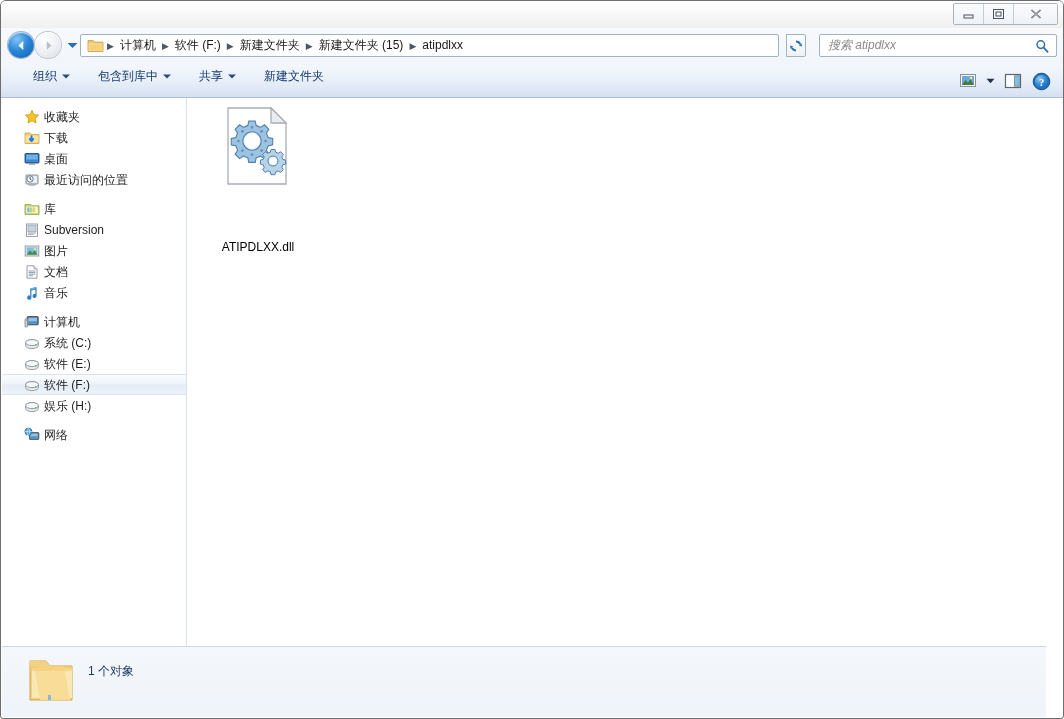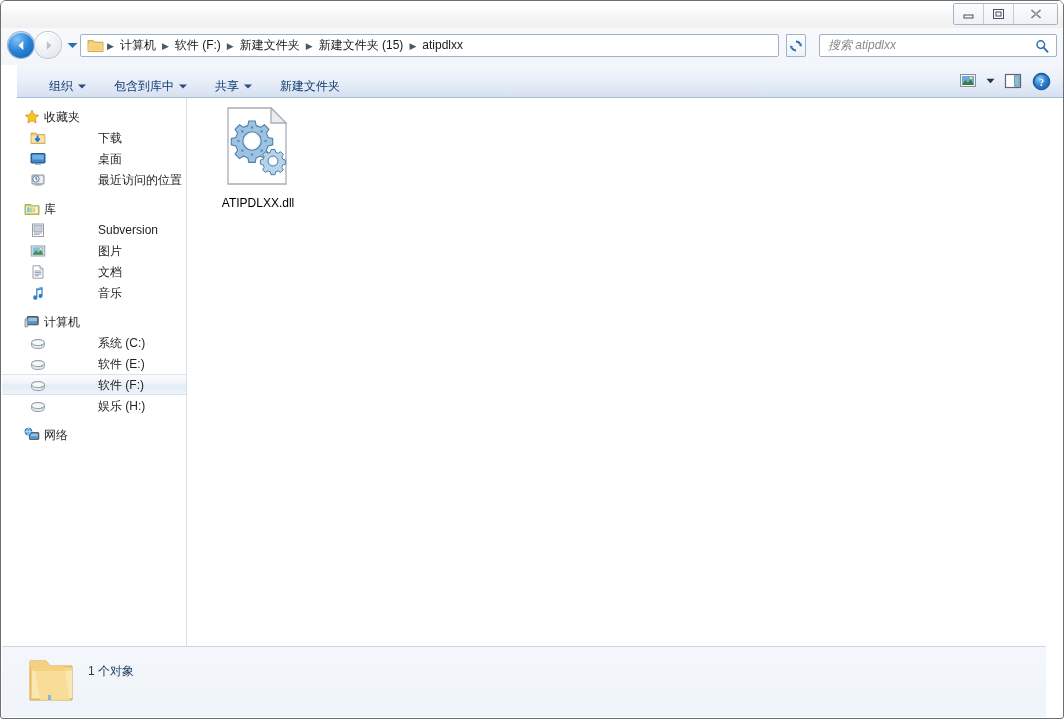--- a/index.html
+++ b/index.html
@@ -118,21 +118,21 @@
   #searchtext {
     flex: 1; font-size: 12px; color: #8a8a8a; font-style: italic;
     white-space: nowrap; overflow: hidden;
   }
 
   
   #toolbar {
     position: absolute; left: 0; top: 64px; right: 0; height: 32px;
     background: linear-gradient(to bottom, #f3f7fc 0%, #eaf0f9 45%, #dfe8f5 75%, #d5e0f0 100%);
     border-bottom: 1px solid #a9bdd4;
-    display: flex; align-items: flex-end; margin-left: 16px;
+    display: flex; align-items: flex-start;
   }
   .tbitem {
     display: flex; align-items: center; gap: 5px;
     height: 22px; padding: 0 10px; margin-left: 8px;
     font-size: 12px; color: #123a6d;
     border-radius: 2px; cursor: default;
   }
   .tbitem:first-child { margin-left: 22px; }
   #tbright {
     position: absolute; right: 8px; top: 0; height: 32px;
@@ -152,21 +152,21 @@
     overflow: hidden;
   }
   .navgroup { margin-top: 8px; }
   .navgroup.first { margin-top: 8px; }
   .navrow {
     display: flex; align-items: center;
     height: 21px; padding-left: 22px;
     font-size: 12px; color: #1f1f1f;
     cursor: default; white-space: nowrap;
   }
-  .navrow.child { padding-left: 28px; gap: 48px; }
+  .navrow.child { padding-left: 22px; }
   .navrow .nlabel { margin-left: 4px; line-height: 14px; }
   .navrow.header .nlabel { font-weight: normal; }
   .navrow.selected {
     background: linear-gradient(to bottom, #fbfcfe 0%, #eef3f9 48%, #e3ebf5 52%, #eef3fa 100%);
     border-top: 1px solid #d8e4f0;
     border-bottom: 1px solid #d8e4f0;
     height: 19px;
     margin-right: 0px;
   }
   .nico {
@@ -178,20 +178,21 @@
   #content {
     position: absolute; left: 186px; top: 97px; right: 1px; bottom: 71px;
     background: #ffffff;
     overflow: hidden;
   }
   .fileitem {
     position: absolute; left: 16px; top: 8px;
     width: 110px;
     display: flex; flex-direction: column; align-items: center;
     cursor: default;
+    gap: 44px;
   }
   .filelabel {
     margin-top: 6px; font-size: 12px; color: #000000;
     text-align: center; line-height: 15px;
   }
 
   
   #statusbar {
     position: absolute; left: 1px; right: 17px; bottom: 1px; height: 70px;
     background: linear-gradient(to bottom, #f4f7fb 0%, #eff4fa 100%);

